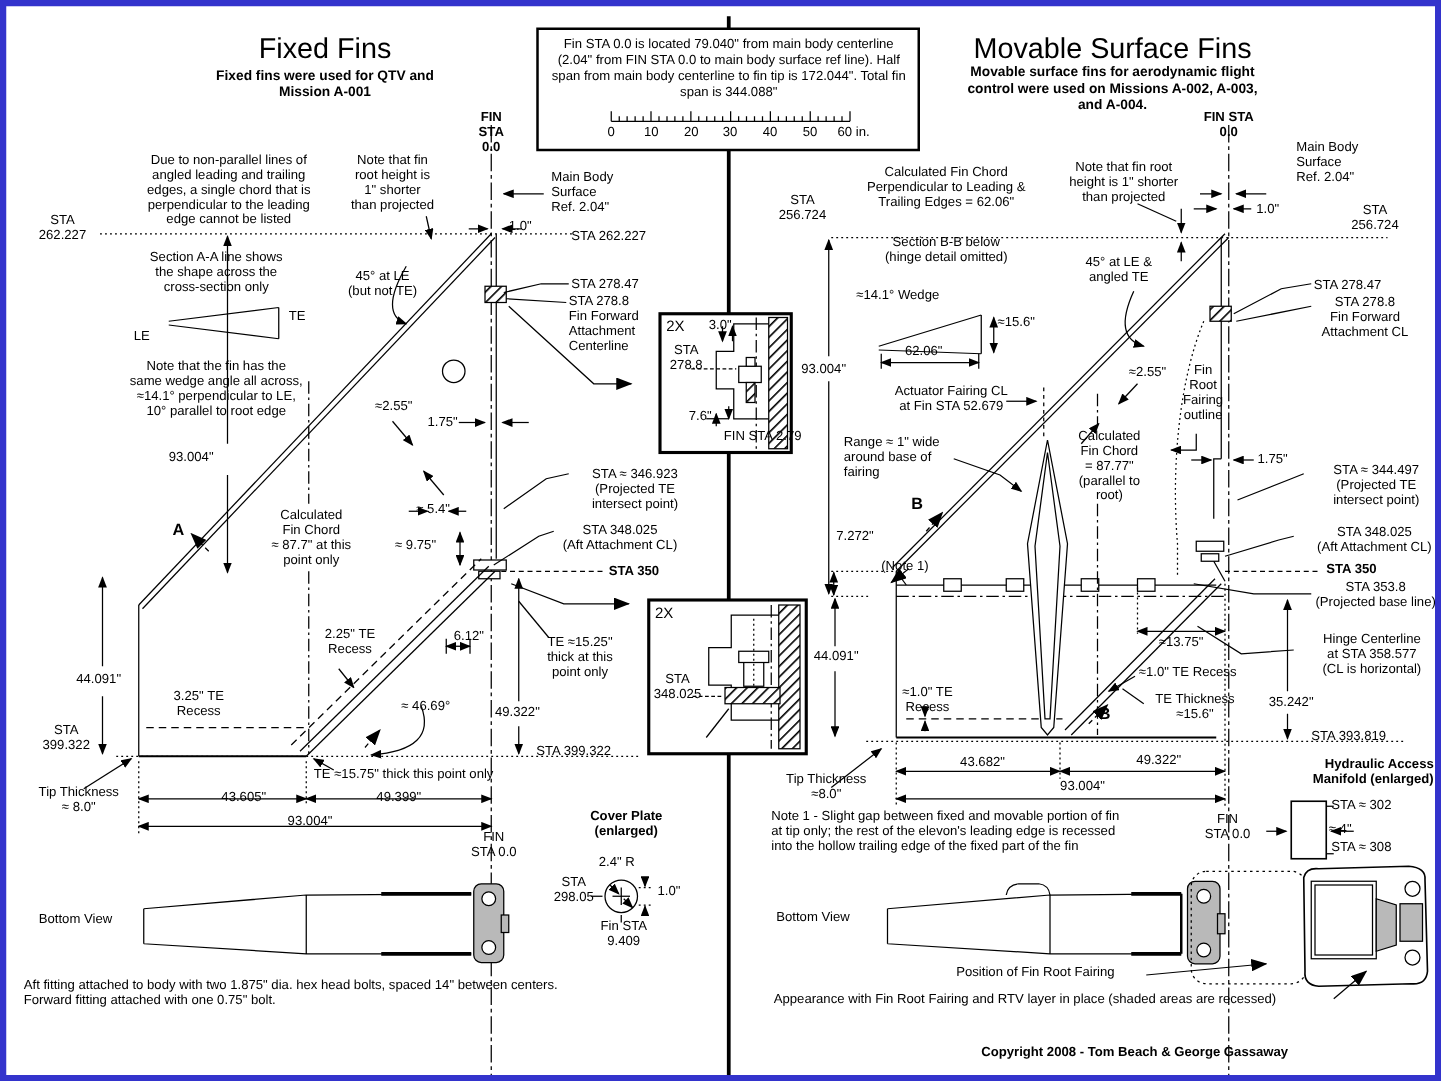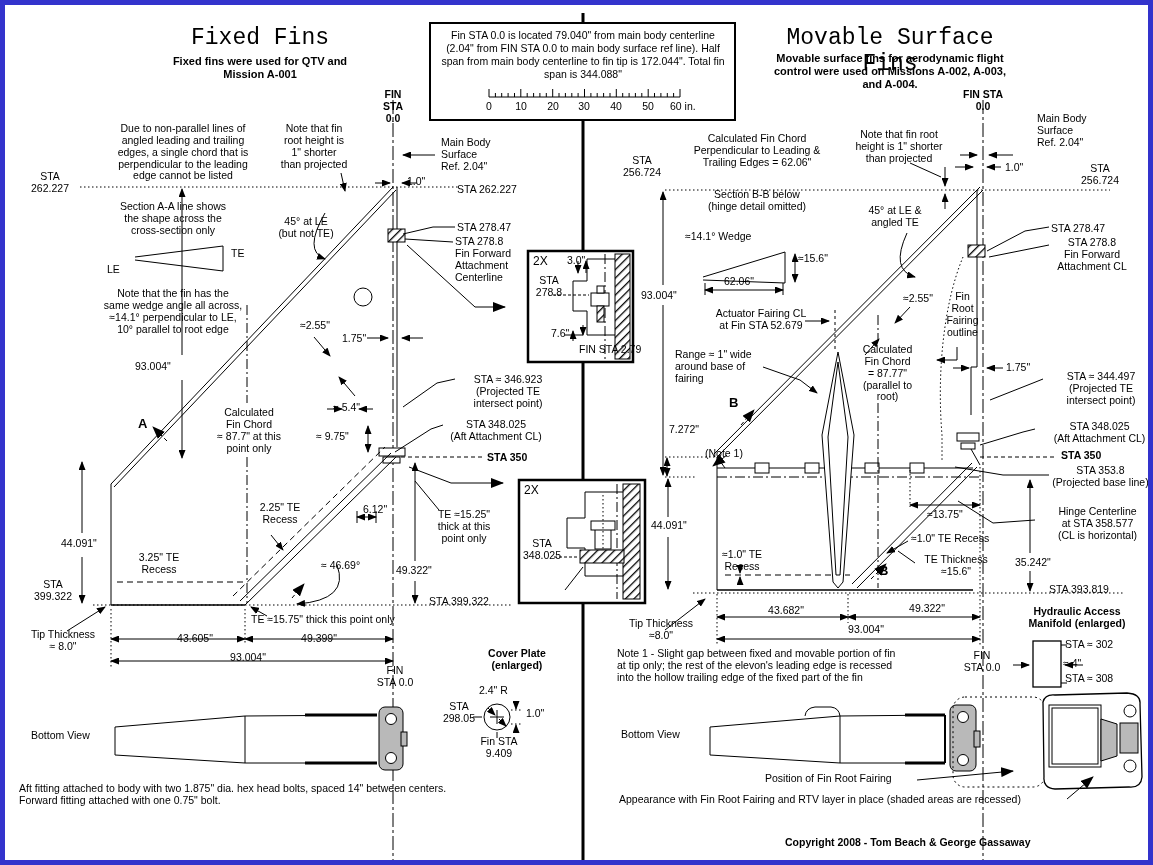--- a/index.html
+++ b/index.html
@@ -3,21 +3,21 @@
 <meta charset="utf-8">
 <style>
   html,body{margin:0;padding:0;background:#fff;}
   .page{position:relative;width:1153px;height:865px;box-sizing:border-box;
         border:5px solid #3333cc;background:#fff;overflow:hidden;
         font-family:"Liberation Sans","DejaVu Sans",sans-serif;color:#000;}
   svg.art{position:absolute;left:0;top:0;}
   #labels{position:absolute;left:0;top:0;width:100%;height:100%;z-index:5;}
   .lbl{position:absolute;font-size:10.5px;line-height:1.13;white-space:pre-line;color:#000;}
   .lbl.bold{font-weight:bold;}
-  .title{position:absolute;font-size:23px;text-align:center;z-index:5;font-family:Liberation Mono, monospace;}
+  .title{position:absolute;font-size:23px;text-align:center;z-index:5;}
   .subtitle{position:absolute;font-size:11px;font-weight:bold;text-align:center;line-height:1.2;white-space:pre-line;z-index:5;}
   .infobox-text{position:absolute;left:432px;top:24px;width:292px;font-size:10.5px;line-height:1.25;text-align:center;z-index:5;}
 </style>
 </head>
 <body>
 
 <div class="page" style="border-color: rgb(51, 51, 204);">
 
   <svg class="art" width="1153" height="865" viewBox="0 0 1153 865">
     <defs>
@@ -371,21 +371,21 @@
 399.322</div>
       <div class="lbl" style="left: 424px; top: 591px; width: 88px;">STA  399.322</div>
       <div class="lbl" style="left: 246px; top: 609px; width: 238px;">TE  ≈15.75" thick this point only</div>
       <div class="lbl" style="left: 12px; top: 624px; width: 92px; text-align: center;">Tip Thickness
 ≈ 8.0"</div>
       <div class="lbl" style="left: 162px; top: 628px; width: 56px; text-align: center;">43.605"</div>
       <div class="lbl" style="left: 286px; top: 628px; width: 56px; text-align: center;">49.399"</div>
       <div class="lbl" style="left: 215px; top: 647px; width: 56px; text-align: center;">93.004"</div>
       <div class="lbl" style="left: 364px; top: 660px; width: 52px; text-align: center;">FIN
 STA 0.0</div>
-      <div class="lbl bold" style="left: 462px; top: 643px; width: 100px; text-align: center;">Cover Plate
+      <div class="lbl bold" style="left: 446px; top: 643px; width: 100px; text-align: center;">Cover Plate
 (enlarged)</div>
       <div class="lbl" style="left: 474px; top: 680px; width: 44px;">2.4" R</div>
       <div class="lbl" style="left: 430px; top: 696px; width: 48px; text-align: center;">STA
 298.05</div>
       <div class="lbl" style="left: 521px; top: 703px; width: 32px;">1.0"</div>
       <div class="lbl" style="left: 466px; top: 731px; width: 56px; text-align: center;">Fin STA
 9.409</div>
       <div class="lbl" style="left: 26px; top: 725px; width: 80px;">Bottom View</div>
       <div class="lbl" style="left: 14px; top: 778px; width: 530px;">Aft fitting attached to body with two 1.875" dia. hex head bolts, spaced 14" between centers.
 Forward fitting attached with one 0.75" bolt.</div>
@@ -476,21 +476,21 @@
       <div class="lbl" style="left: 606px; top: 613px; width: 100px; text-align: center;">Tip Thickness
 ≈8.0"</div>
       <div class="lbl" style="left: 752px; top: 600px; width: 58px; text-align: center;">43.682"</div>
       <div class="lbl" style="left: 893px; top: 598px; width: 58px; text-align: center;">49.322"</div>
       <div class="lbl" style="left: 832px; top: 619px; width: 58px; text-align: center;">93.004"</div>
       <div class="lbl" style="left: 612px; top: 643px; width: 340px;">Note 1 - Slight gap between fixed and movable portion of fin
 at tip only; the rest of the elevon's leading edge is recessed
 into the hollow trailing edge of the fixed part of the fin</div>
       <div class="lbl" style="left: 947px; top: 645px; width: 60px; text-align: center;">FIN
 STA 0.0</div>
-      <div class="lbl bold" style="left: 1002px; top: 601px; width: 140px; text-align: center;">Hydraulic Access
+      <div class="lbl bold" style="left: 1002px; top: 601px; width: 140px; text-align: right;">Hydraulic Access
 Manifold (enlarged)</div>
       <div class="lbl" style="left: 1060px; top: 634px; width: 72px;">STA ≈ 302</div>
       <div class="lbl" style="left: 1058px; top: 653px; width: 36px;">≈ 4"</div>
       <div class="lbl" style="left: 1060px; top: 668px; width: 72px;">STA ≈ 308</div>
       <div class="lbl" style="left: 616px; top: 724px; width: 90px;">Bottom View</div>
       <div class="lbl" style="left: 760px; top: 768px; width: 150px;">Position of Fin Root Fairing</div>
       <div class="lbl" style="left: 614px; top: 789px; width: 478px;">Appearance with Fin Root Fairing and RTV layer in place (shaded areas are recessed)</div>
       <div class="lbl bold" style="left: 780px; top: 832px; width: 345px;">Copyright 2008  -  Tom Beach &amp; George Gassaway</div>
     </div>
 

